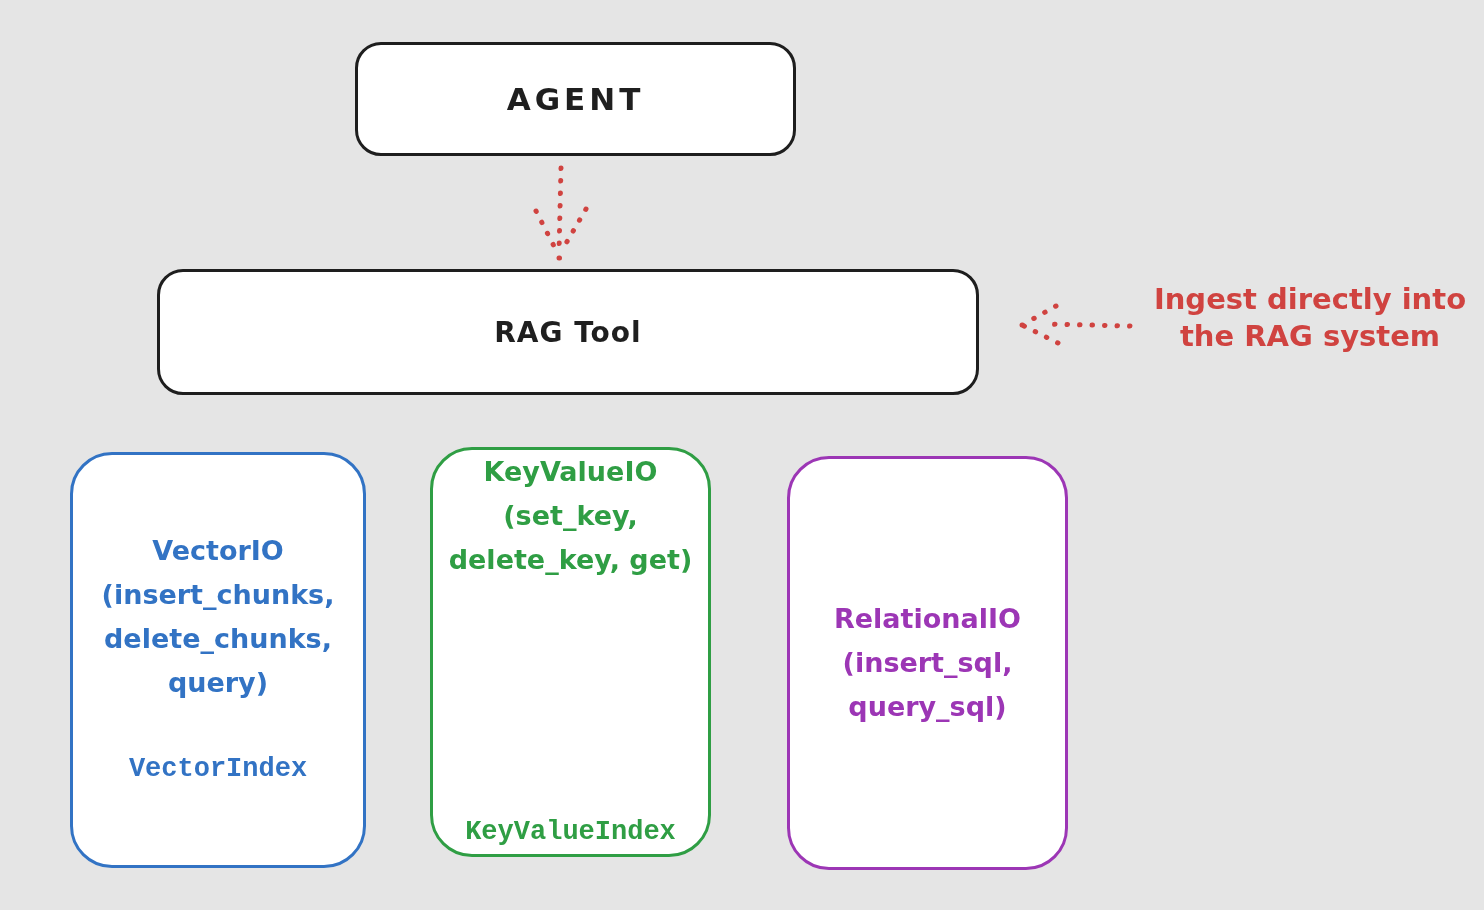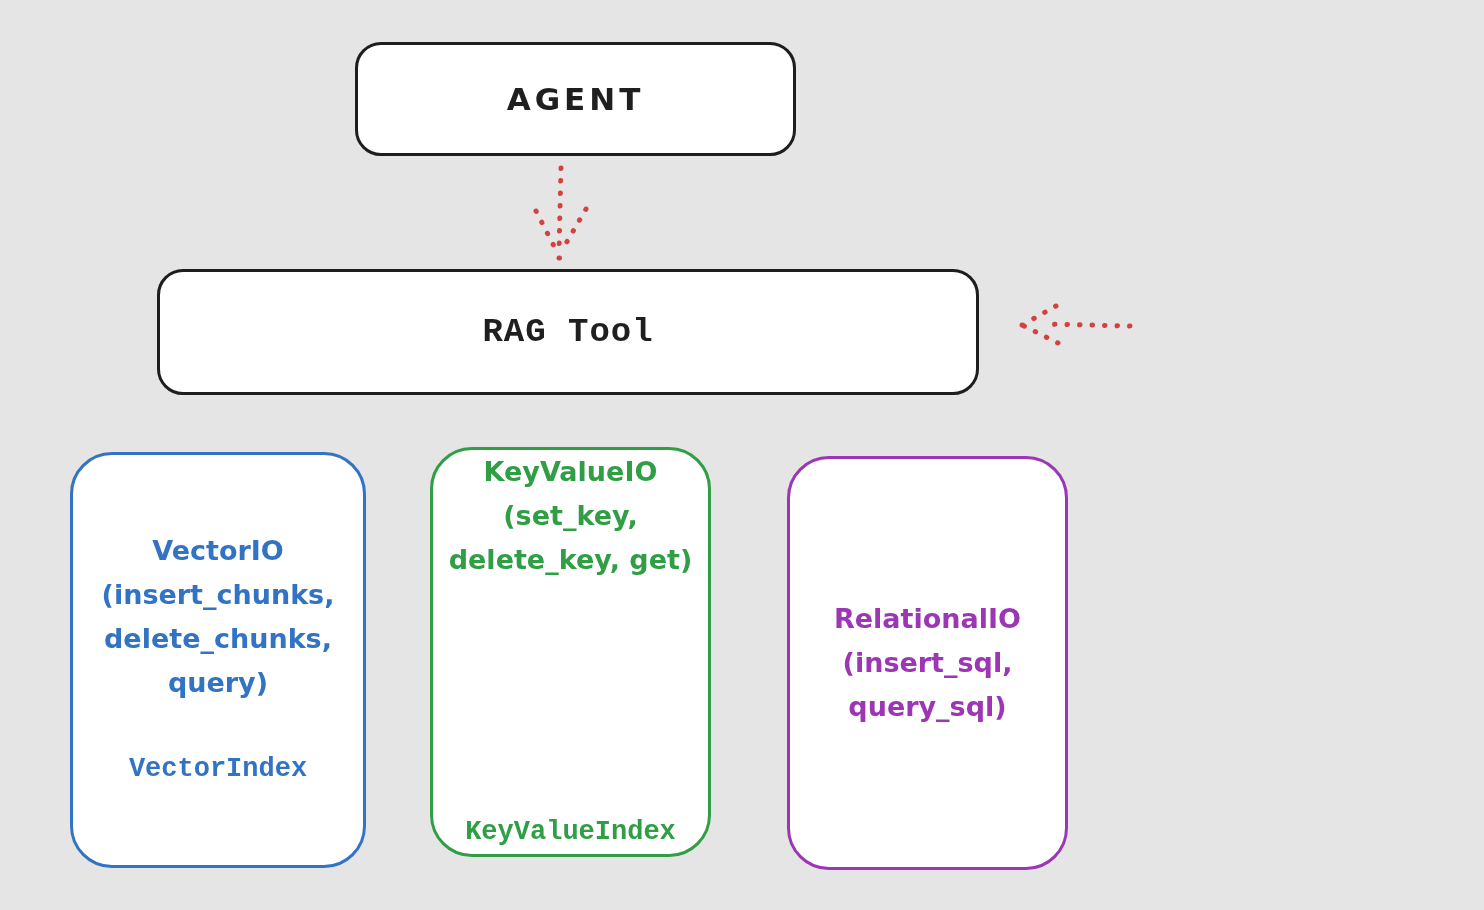--- a/index.html
+++ b/index.html
@@ -44,24 +44,23 @@
   .agent-box .label {
     font-size: 31px;
     font-weight: 700;
     letter-spacing: 4px;
   }
   .rag-box {
     left: 157px; top: 269px;
     width: 822px; height: 126px;
   }
   .rag-box .label {
-    font-size: 34px;
+    font-size: 28px;
     font-weight: 600;
     letter-spacing: 1px;
-    font-family: Liberation Mono, monospace;
   }
   
   .node.io-box {
     border-width: 3px;
     border-style: solid;
     border-radius: 42px;
     flex-direction: column;
     font-weight: 600;
     font-size: 27px;
     line-height: 44px;
@@ -115,20 +114,22 @@
   </svg>
 
   <div class="node top-box agent-box">
     <span class="label">AGENT</span>
   </div>
 
   <div class="node top-box rag-box">
     <span class="label">RAG Tool</span>
   </div>
 
+  <div class="ingest-note" style="color: rgb(208, 67, 64);">Ingest directly into
+the RAG system</div>
 
   <div class="node io-box vector-box" style="border-color: rgb(50, 115, 196);">
     <div class="methods" style="color: rgb(50, 115, 196);">VectorIO
 (insert_chunks,
 delete_chunks,
 query)</div>
     <div class="index-label" style="color: rgb(50, 115, 196);">VectorIndex</div>
   </div>
 
   <div class="node io-box keyvalue-box" style="border-color: rgb(47, 158, 68);">

